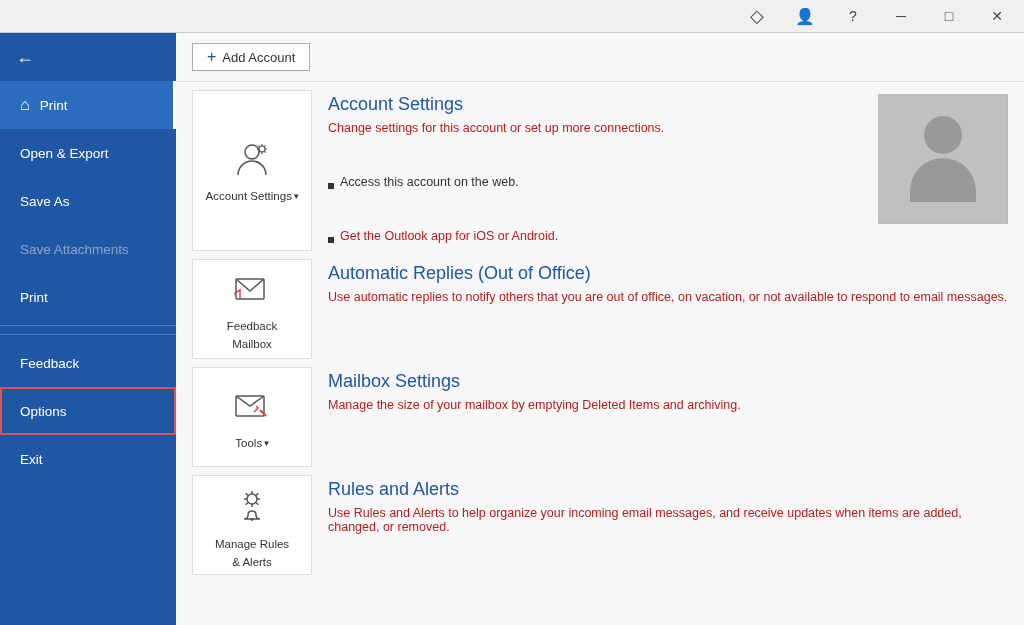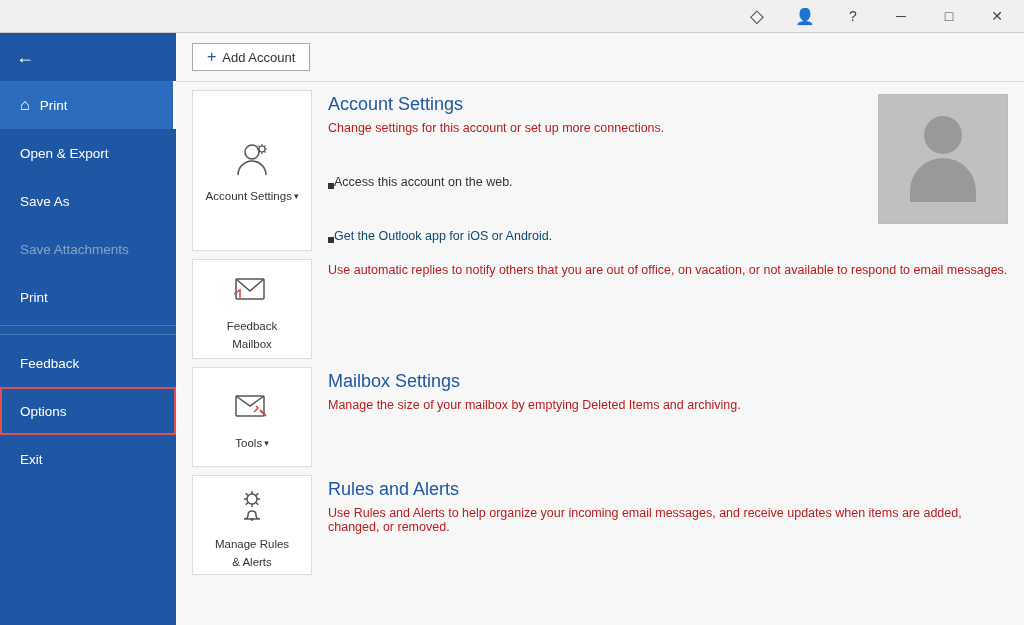--- a/index.html
+++ b/index.html
@@ -183,34 +183,35 @@
       margin-bottom: 6px;
     }
     .card-desc {
       font-size: 12.5px;
       color: #b91c1c;
       margin-bottom: 8px;
     }
     .bullet-item {
       display: flex;
       align-items: flex-end;
+      gap: 6px;
       font-size: 12.5px;
       color: #333;
       margin-bottom: 4px;
       margin-top: 40px;
     }
     .bullet-item .bullet-sq {
       width: 6px;
       height: 6px;
       background: #333;
       flex-shrink: 0;
       margin-top: 4px;
     }
     .bullet-item a {
-      color: #0c4a6e;
+      color: #b91c1c;
       text-decoration: none;
     }
 
     
     .avatar-box {
       width: 130px;
       height: 130px;
       border: 1px solid #bbb;
       background: #c0c0c0;
       display: flex;
@@ -394,20 +395,21 @@
               </svg>
             </div>
             <div class="card-label">
               <span>Feedback</span>
             </div>
             <div class="card-label">
               <span>Mailbox</span>
             </div>
           </div>
           <div class="card-content">
+            <div class="card-title">Automatic Replies (Out of Office)</div>
             <div class="card-desc">Use automatic replies to notify others that you are out of office, on vacation, or not available to respond to email messages.</div>
           </div>
         </div>
 
         <div class="info-card">
           <div class="card-icon-box">
             <div class="icon-svg">
               <svg width="40" height="40" viewBox="0 0 40 40" fill="none" xmlns="http://www.w3.org/2000/svg">
 
                 <rect x="4" y="10" width="28" height="20" rx="1" stroke="#555" stroke-width="1.5" fill="none"></rect>

